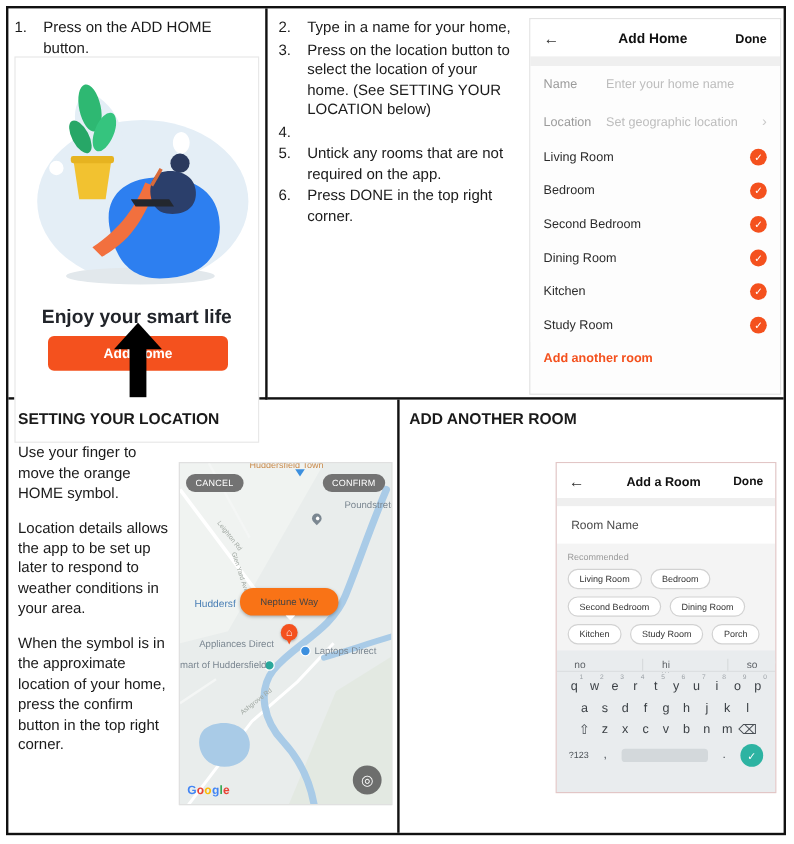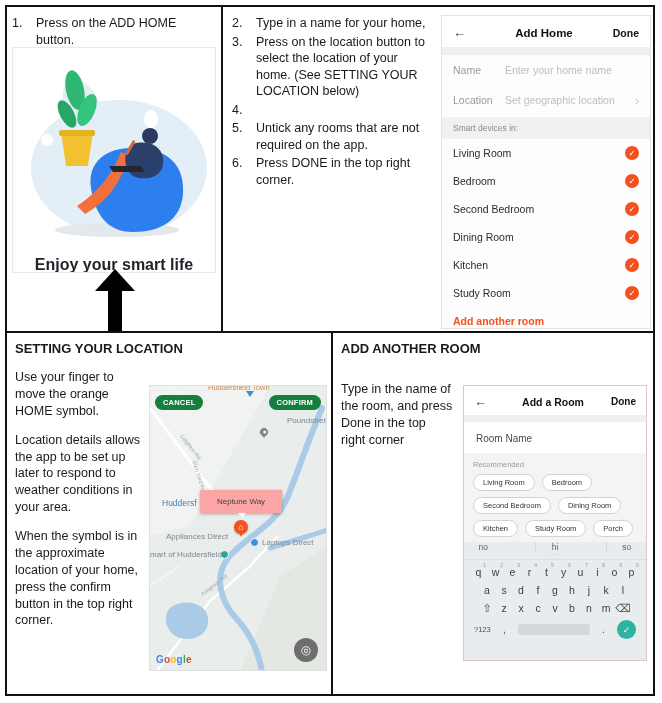--- a/index.html
+++ b/index.html
@@ -15,71 +15,71 @@
   .step{display:flex;font-size:12.5px;line-height:1.32;margin:2px 0 2px 0;}
   .step .num{width:24px;flex:none;padding-left:5px;}
   .step .txt{flex:1;padding-right:4px;}
   .h-bold{font-weight:bold;font-size:13px;padding:8px 0 0 8px;}
   .para{font-size:12.5px;line-height:1.35;margin:0 0 12px 0;}
 
   
   .phone{position:absolute;background:#fff;border:1px solid #ddd;box-sizing:border-box;overflow:hidden;}
 
   
-  .welcome{left:5px;top:40px;width:204px;height:226px;border:1px solid #e8e8e8;}
+  .welcome{left:5px;top:40px;width:204px;height:322px;border:1px solid #e8e8e8;}
   .tagline{position:absolute;left:0;top:208px;width:100%;text-align:center;font-weight:bold;font-size:16px;color:#21242a;}
   .addhome-btn{position:absolute;left:27px;top:232px;width:150px;height:29px;background:#f4511e;border-radius:5px;color:#fff;font-weight:bold;font-size:11.5px;display:flex;align-items:center;justify-content:center;}
   .up-arrow{position:absolute;left:88px;top:262px;width:40px;height:62px;}
   .up-arrow .head{position:absolute;left:0;top:0;width:0;height:0;border-left:20px solid transparent;border-right:20px solid transparent;border-bottom:22px solid #000;}
   .up-arrow .stem{position:absolute;left:13px;top:21px;width:14px;height:41px;background:#000;}
 
   
   .ah{right:2px;top:8px;width:210px;height:314px;border:1px solid #e3e3e3;background:#fdfdfd;}
   .scr-head{display:flex;align-items:center;padding:9px 11px 7px 11px;background:#fff;}
   .scr-head .bk{font-size:13px;color:#333;width:30px;}
   .scr-head .ttl{flex:1;text-align:center;font-weight:bold;font-size:11.5px;color:#111;}
   .scr-head .dn{width:34px;text-align:right;font-weight:bold;font-size:10.5px;color:#111;}
   .strip{height:8px;background:#efefef;}
-  .fieldrow{display:flex;align-items:flex-start;padding:9px 11px;background:#fdfdfd;}
+  .fieldrow{display:flex;align-items:flex-end;padding:9px 11px;background:#fdfdfd;}
   .fieldrow .lab{width:52px;font-size:10.5px;color:#9b9b9b;}
   .fieldrow .ph{flex:1;font-size:10.5px;color:#bdbdbd;}
   .fieldrow .chev{font-size:12px;color:#c9c9c9;}
   .band{background:#f1f1f1;padding:6px 11px;font-size:8.5px;color:#8a8a8a;}
   .roomrow{display:flex;align-items:center;justify-content:space-between;padding:7px 11px;background:#fdfdfd;}
   .roomrow .rn{font-size:10.5px;color:#2b2b2b;}
   .chk{width:14px;height:14px;border-radius:50%;background:#f4511e;color:#fff;font-size:8.5px;display:flex;align-items:center;justify-content:center;}
   .addanother{padding:8px 11px;font-size:10.5px;font-weight:bold;color:#f4511e;}
 
   
   .map{position:absolute;left:142px;top:52px;width:178px;height:286px;background:#e9edec;overflow:hidden;border:1px solid #e0e0e0;box-sizing:border-box;}
-  .pill{position:absolute;top:9px;background:#15803d;color:#fff;font-weight:bold;font-size:7.5px;padding:3px 8px;border-radius:9px;letter-spacing:.2px;}
+  .pill{position:absolute;top:9px;background:#737373;color:#fff;font-weight:normal;font-size:7.5px;padding:3px 8px;border-radius:9px;letter-spacing:.2px;}
   .maplabel{position:absolute;font-size:8px;color:#7b8791;white-space:nowrap;}
   .maplabel.blue{color:#4a7fb5;font-size:8.5px;text-align:right;}
   .maplabel.tan{color:#c98a4b;font-size:7.5px;}
   .roadlbl{position:absolute;font-size:5.5px;color:#a0a8a2;white-space:nowrap;}
   .pin{position:absolute;width:8px;height:8px;border-radius:50% 50% 50% 0;transform:rotate(-45deg);}
   .pin::after{content:"";position:absolute;left:2.5px;top:2.5px;width:3px;height:3px;border-radius:50%;background:#fff;}
   .dotmark{position:absolute;border-radius:50%;border:1.5px solid #fff;box-sizing:border-box;}
-  .tooltip{position:absolute;left:50px;top:104px;width:82px;height:23px;background:#fca5a5;border-radius:0;box-shadow:0 1px 3px rgba(0,0,0,.3);display:flex;align-items:center;justify-content:center;font-size:8px;color:#444;z-index:3;}
+  .tooltip{position:absolute;left:50px;top:104px;width:82px;height:23px;background:#f97316;border-radius:11px;box-shadow:0 1px 3px rgba(0,0,0,.3);display:flex;align-items:center;justify-content:center;font-size:8px;color:#444;z-index:3;}
   .tooltip::after{content:"";position:absolute;left:38px;bottom:-4px;border-left:4px solid transparent;border-right:4px solid transparent;border-top:4px solid #fff;}
   .homemark{position:absolute;left:84px;top:134px;width:14px;height:14px;border-radius:50%;background:#f4511e;color:#fff;font-size:9px;display:flex;align-items:center;justify-content:center;z-index:3;box-shadow:0 1px 2px rgba(0,0,0,.3);}
   .homemark::after{content:"";position:absolute;left:5px;bottom:-3px;border-left:2px solid transparent;border-right:2px solid transparent;border-top:4px solid #f4511e;}
   .glogo{position:absolute;left:6px;bottom:5px;font-size:10px;font-weight:bold;letter-spacing:.2px;}
   .gl0{color:#4285F4}.gl1{color:#EA4335}.gl2{color:#FBBC05}.gl3{color:#4285F4}.gl4{color:#34A853}.gl5{color:#EA4335}
   .locbtn{position:absolute;right:8px;bottom:8px;width:24px;height:24px;border-radius:50%;background:rgba(75,75,75,.78);color:#fff;font-size:12px;display:flex;align-items:center;justify-content:center;}
 
   
   .ar{left:130px;top:52px;width:184px;height:276px;border:1px solid #e2c6c6;background:#fff;}
   .roomname{padding:11px 12px 9px 12px;font-size:10px;color:#4a4a4a;background:#fff;}
   .recpanel{background:#f4f4f4;padding:7px 9px 9px 9px;}
   .reclab{font-size:7.5px;color:#9a9a9a;margin-bottom:5px;}
   .chiprow{display:flex;gap:7px;margin-bottom:6px;}
   .chip{background:#fff;border:1px solid #d2d2d2;border-radius:9px;padding:3px 9px;font-size:7.5px;color:#333;white-space:nowrap;}
   .kb{position:absolute;left:0;bottom:0;width:100%;height:118px;background:#e9ecee;}
-  .sugg{display:flex;height:17px;align-items:flex-start;border-bottom:1px solid #dcdfe1;gap:32px;}
+  .sugg{display:flex;height:17px;align-items:flex-end;border-bottom:1px solid #dcdfe1;gap:32px;}
   .sugg .s{flex:1;text-align:center;font-size:8.5px;color:#5f6368;position:relative;}
   .sugg .s + .s{border-left:1px solid #d8dbdd;}
   .sugg .dots{position:absolute;left:0;right:0;top:9px;font-size:5px;letter-spacing:1px;color:#9aa0a5;text-align:center;}
   .krow{display:flex;justify-content:center;gap:0;margin-top:6px;}
   .key{position:relative;width:17px;text-align:center;font-size:10.5px;color:#3a3f44;}
   .key .sup{position:absolute;top:-4px;right:1px;font-size:5.5px;color:#9aa0a5;}
   .key.icon{font-size:11px;color:#4a5056;}
   .krow4{display:flex;align-items:center;justify-content:space-between;padding:5px 10px 0 10px;}
   .k123{font-size:7.5px;color:#4a5056;}
   .punct{font-size:10px;color:#4a5056;}
@@ -157,21 +157,20 @@
       <div class="strip"></div>
       <div class="fieldrow">
         <span class="lab">Name</span>
         <span class="ph">Enter your home name</span>
       </div>
       <div class="fieldrow">
         <span class="lab">Location</span>
         <span class="ph">Set geographic location</span>
         <span class="chev">›</span>
       </div>
-      <div class="band">Smart devices in:</div>
       <div class="roomrow">
         <span class="rn">Living Room</span>
         <span class="chk">✓</span>
       </div>
       <div class="roomrow">
         <span class="rn">Bedroom</span>
         <span class="chk">✓</span>
       </div>
       <div class="roomrow">
         <span class="rn">Second Bedroom</span>
@@ -240,23 +239,20 @@
 
       <div class="glogo">
         <span class="gl0">G</span><span class="gl1">o</span><span class="gl2">o</span><span class="gl3">g</span><span class="gl4">l</span><span class="gl5">e</span>
       </div>
       <div class="locbtn">◎</div>
     </div>
   </div>
 
   <div class="cell cellD">
     <div class="h-bold">ADD ANOTHER ROOM</div>
-    <div style="position:absolute;left:8px;top:48px;width:112px;">
-      <p class="para">Type in the name of the room, and press Done in the top right corner</p>
-    </div>
 
     <div class="phone ar">
       <div class="scr-head" style="padding:8px 10px 6px 10px;">
         <span class="bk">←</span>
         <span class="ttl" style="font-size:10.5px;">Add a Room</span>
         <span class="dn" style="font-size:10px;">Done</span>
       </div>
       <div class="strip" style="height:7px;"></div>
       <div class="roomname">Room Name</div>
       <div class="recpanel">

